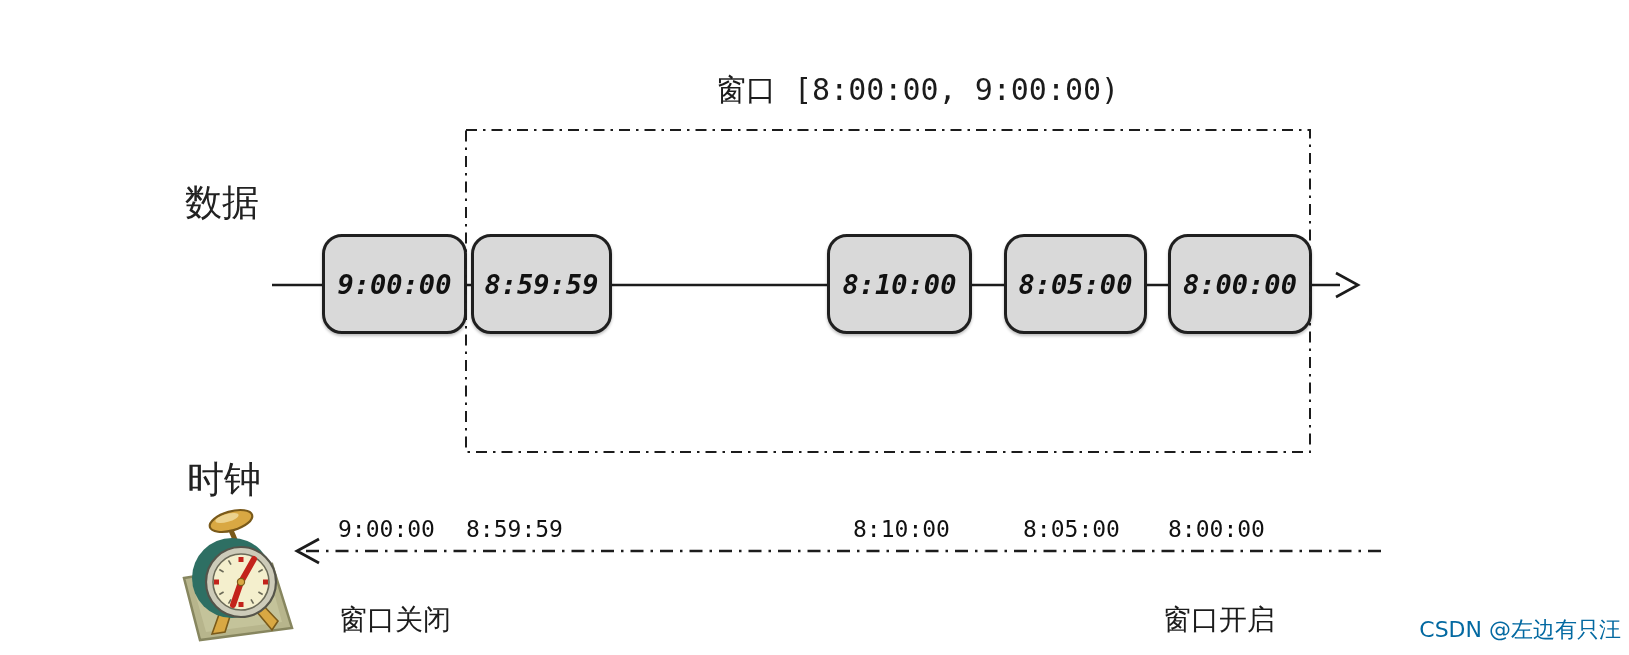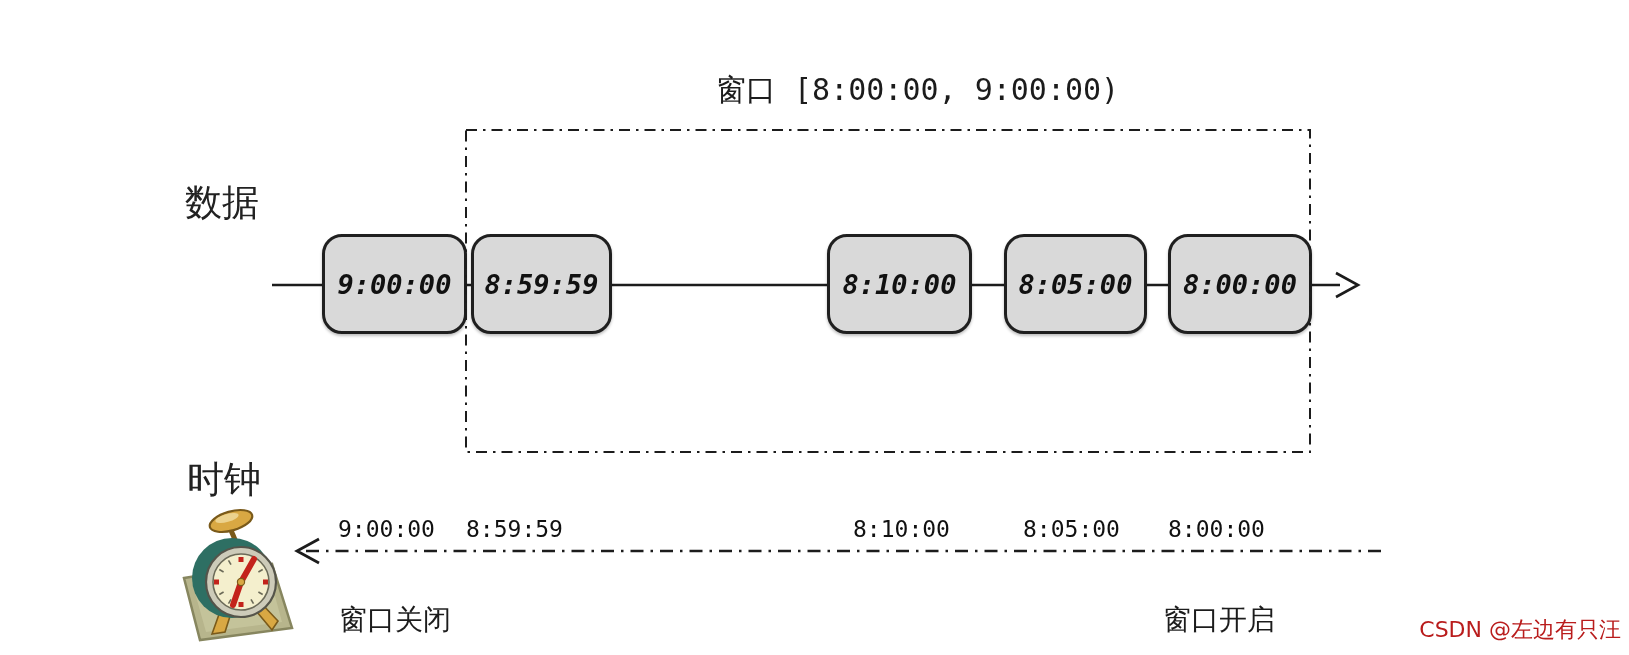--- a/index.html
+++ b/index.html
@@ -40,21 +40,21 @@
     font-size:23px;color:#111;white-space:pre;
   }
   .endpoint-label{
     position:absolute;top:565px;
     font-family:"DejaVu Sans",sans-serif;
     font-size:28px;color:#1c1c1c;white-space:pre;margin-top:36px;
   }
   .watermark{
     position:absolute;right:8px;top:615px;
     font-family:"DejaVu Sans",sans-serif;
-    font-size:22px;color:#b91c1c;
+    font-size:22px;color:#0369a1;
   }
   .clock-icon{position:absolute;left:178px;top:506px;}
 </style>
 </head>
 <body>
 
 <div class="canvas">
 
   <svg class="layer" width="1629" height="655">
 

